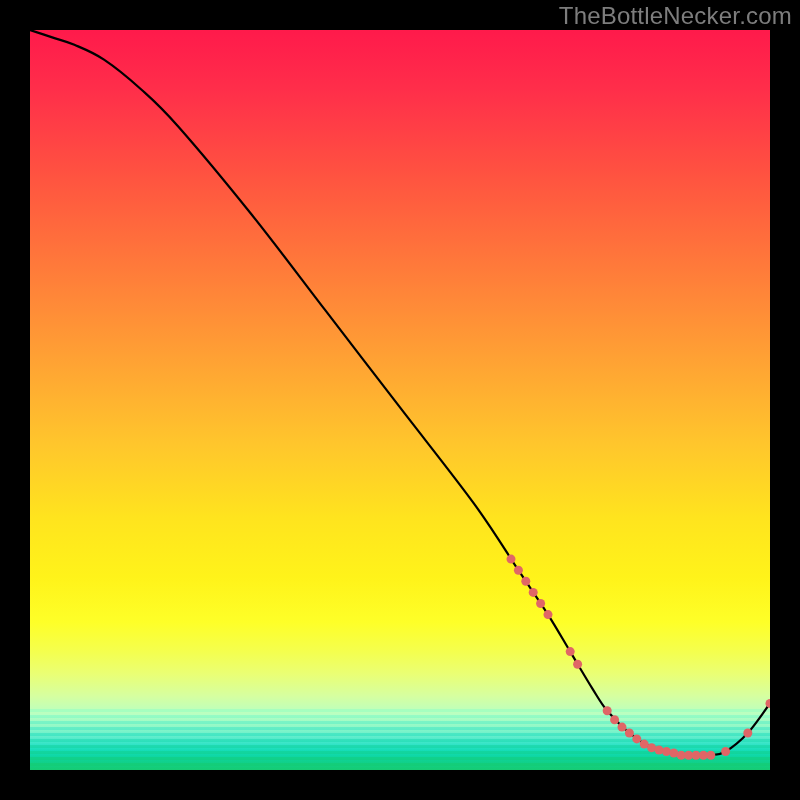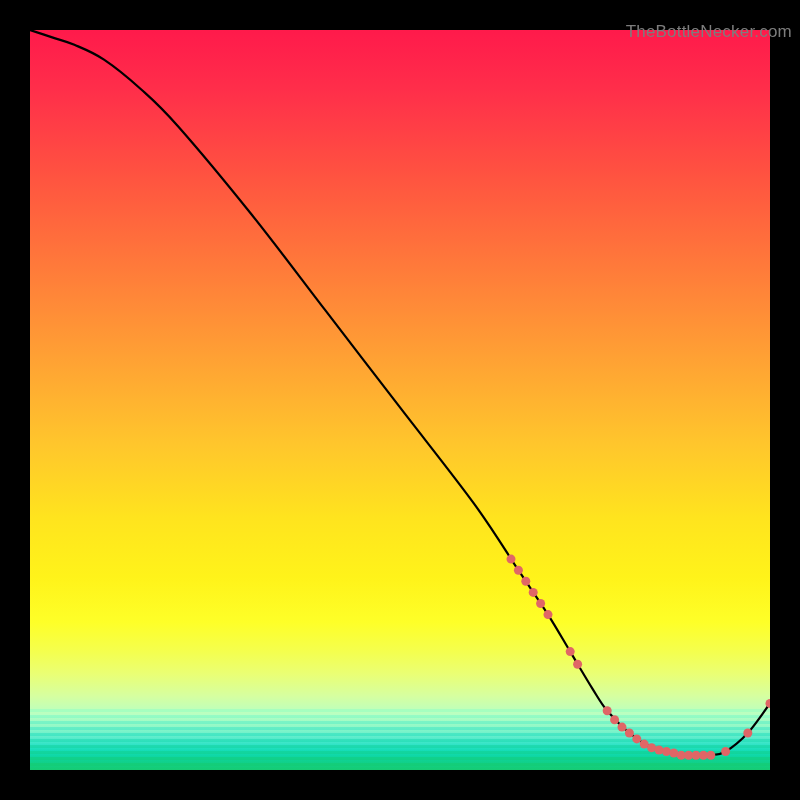--- a/index.html
+++ b/index.html
@@ -15,24 +15,23 @@
     position: relative;
     width: 800px;
     height: 800px;
     background: #000;
   }
   .watermark {
     position: absolute;
     top: 2px;
     right: 8px;
     color: #7d7d7d;
-    font-size: 17px;
+    font-size: 24px;
     letter-spacing: 0.2px;
     z-index: 20;
-    margin-top: 20px;
   }
   .plot-area {
     position: absolute;
     left: 30px;
     top: 30px;
     width: 740px;
     height: 740px;
     overflow: hidden;
   }
   

